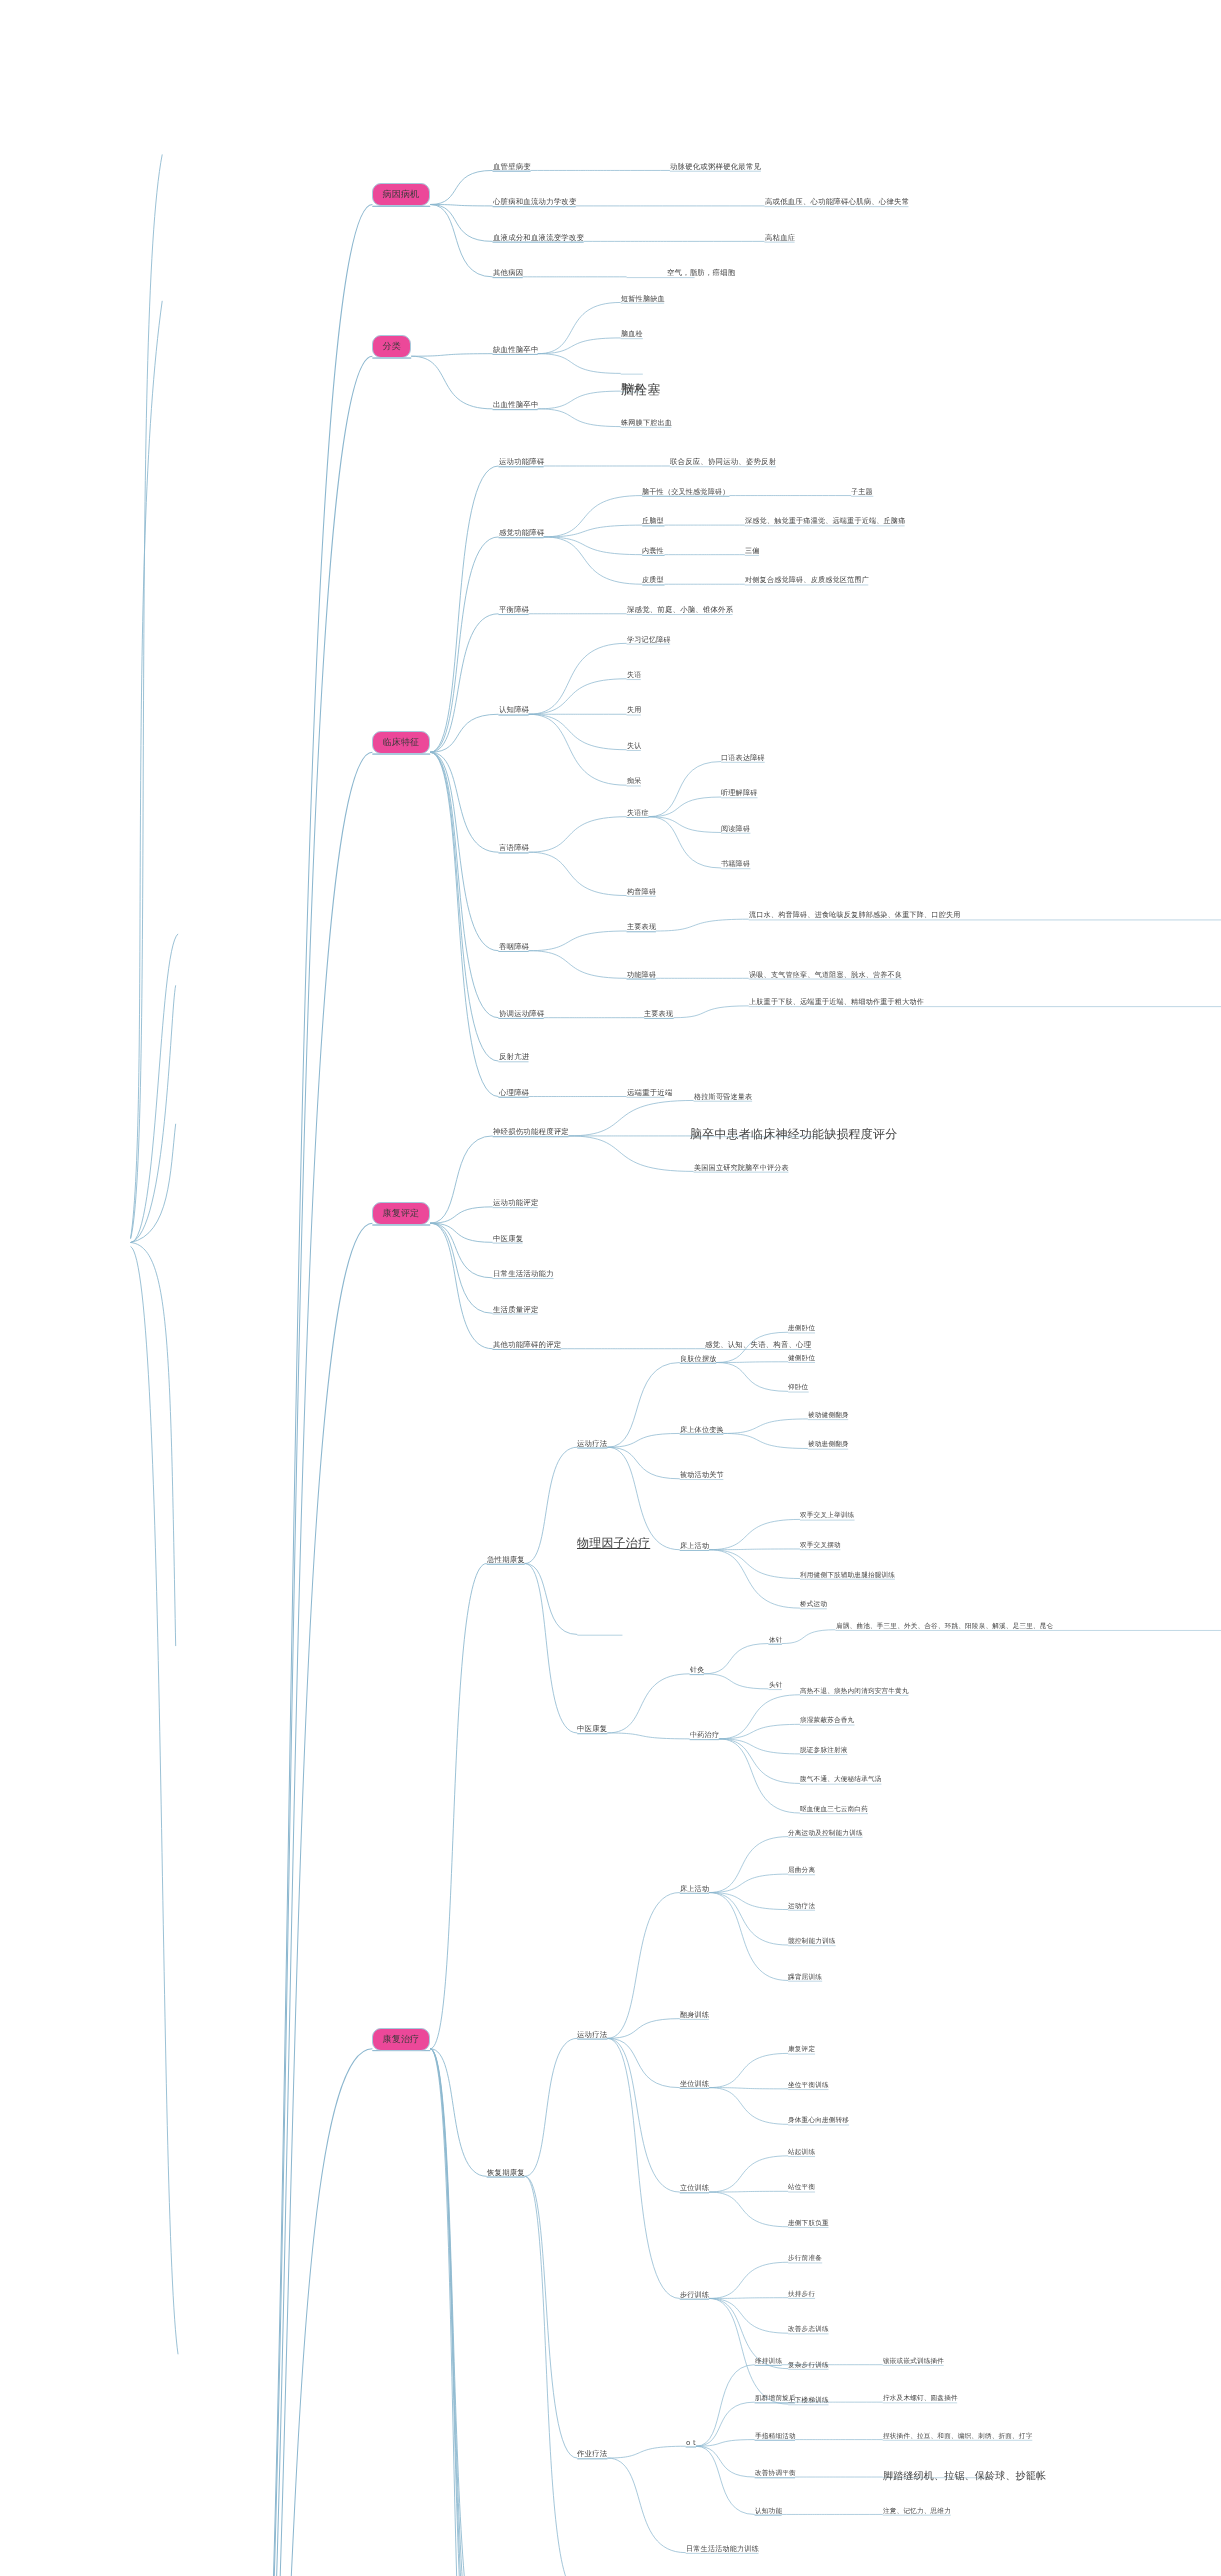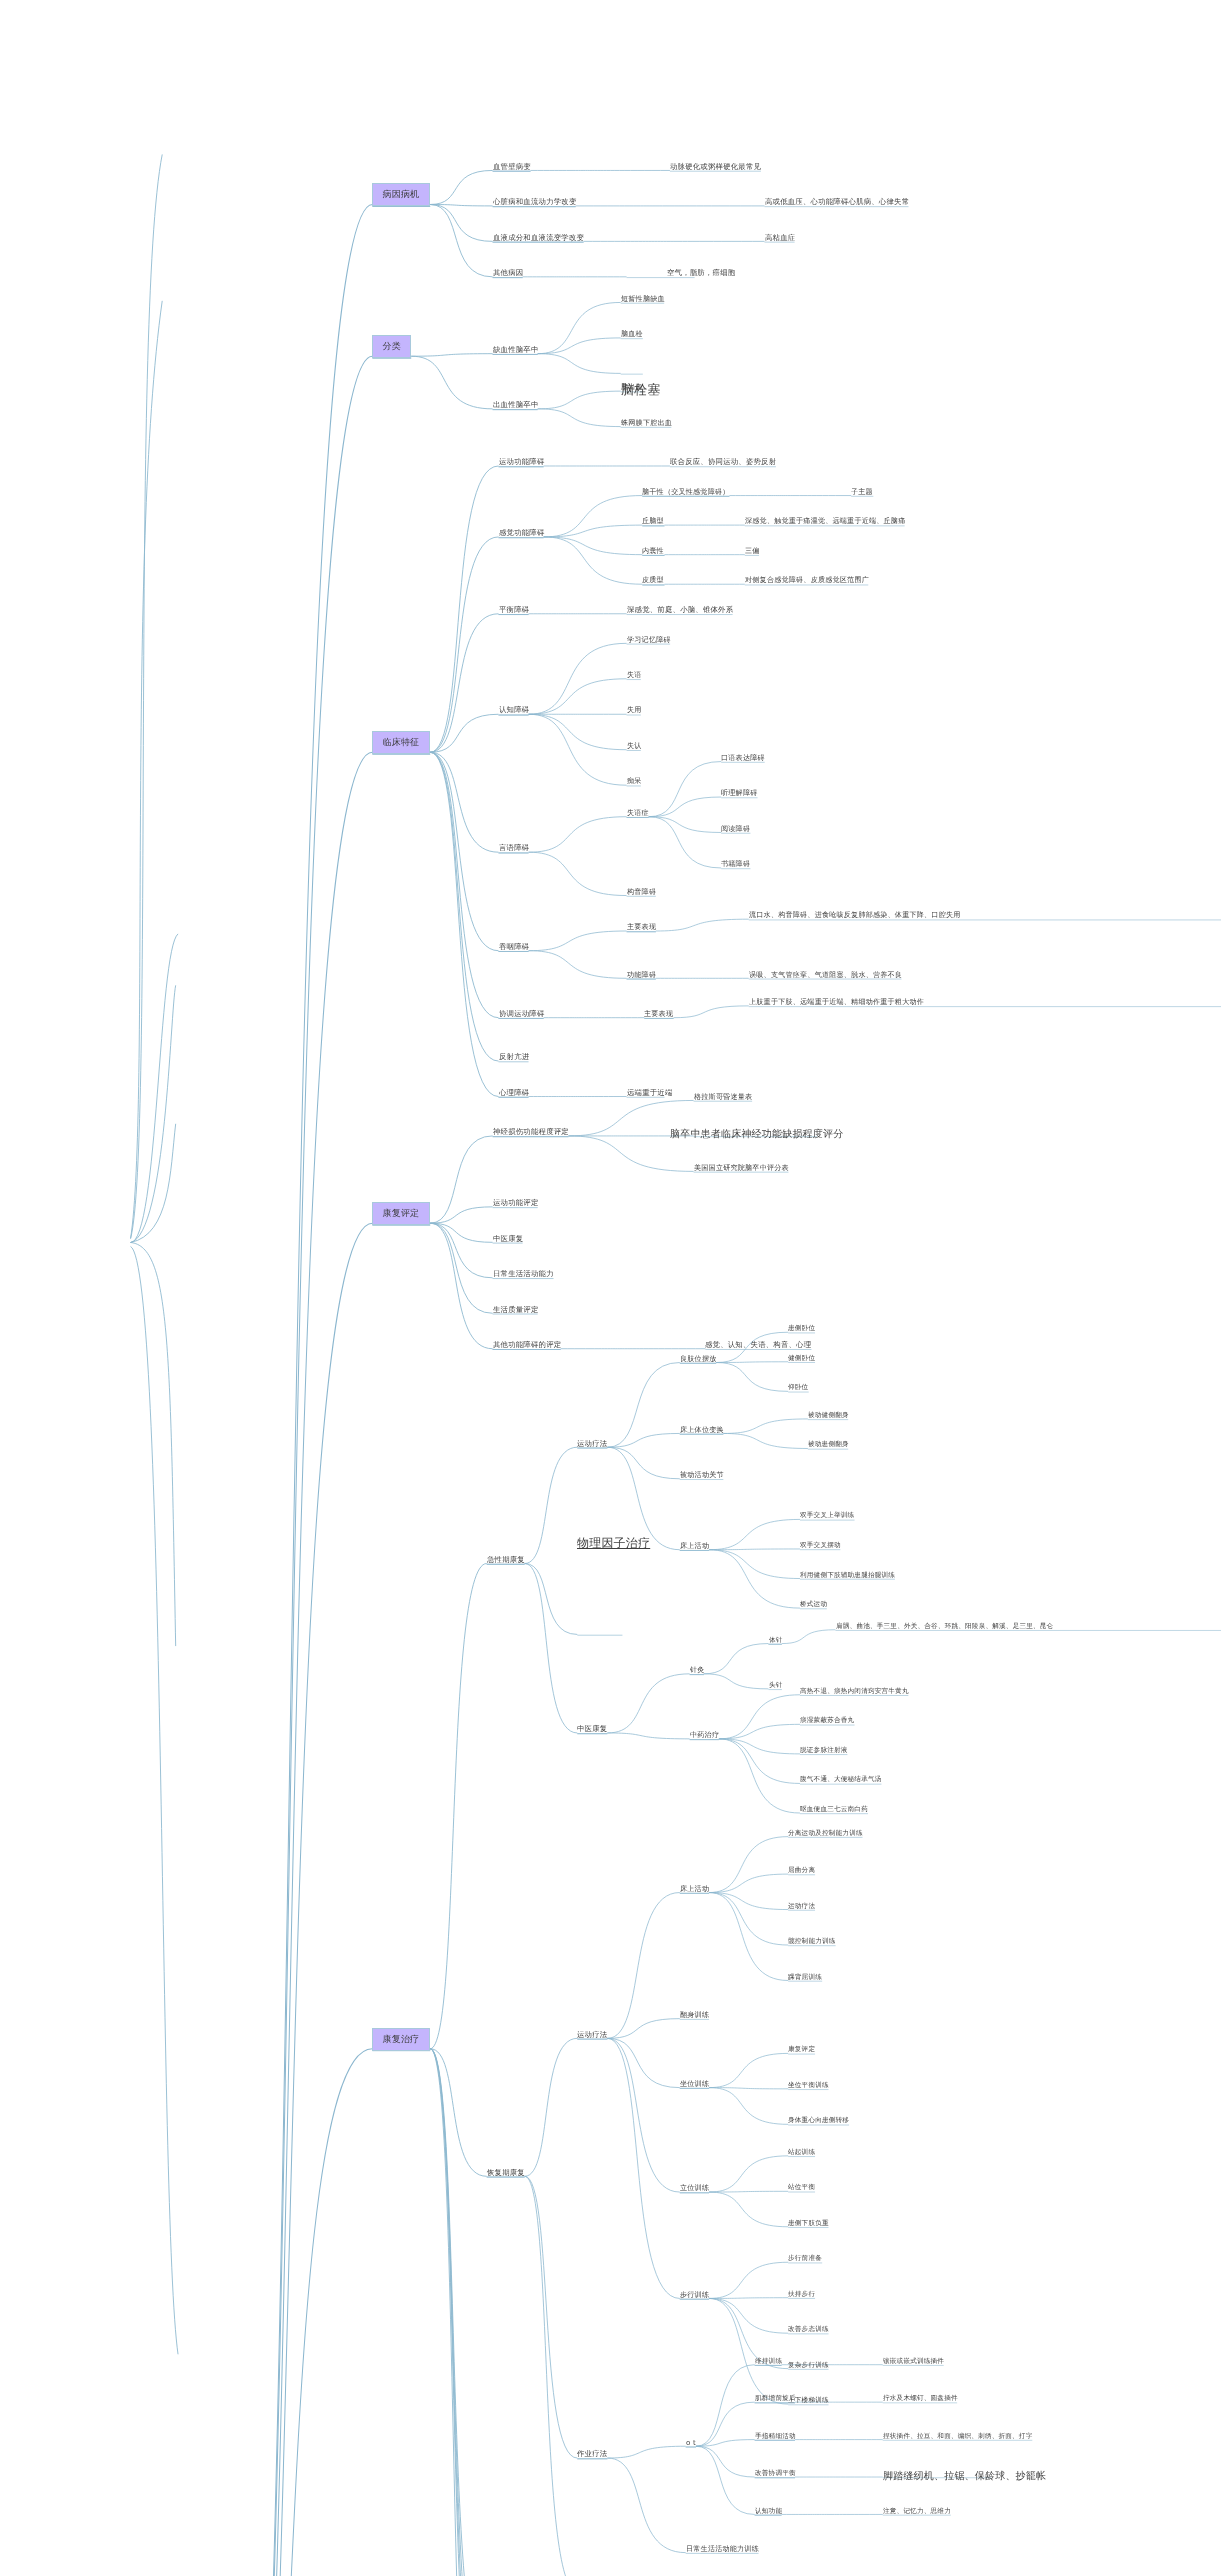--- a/index.html
+++ b/index.html
@@ -23,22 +23,22 @@
   .node {
     position: absolute;
     white-space: pre-wrap;
     color: #3e3e3e;
     line-height: 1.32;
     letter-spacing: 0.2px;
   }
   
   .n-l1 {
     border: 0.8px solid #a8c9dc;
-    background: #c4b5fd;
-    border-radius: 0;
+    background: #ec4899;
+    border-radius: 9px;
     padding: 4.7px 9.5px;
     font-size: 9px;
     color: #3a3a3a;
   }
   .n-l2 { font-size: 7.4px; }
   .n-l3 { font-size: 7.1px; }
   .n-l4 { font-size: 6.6px; }
 </style>
 </head>
 <body>
@@ -483,21 +483,21 @@
   <div class="node n-l3" style="left: 644px; top: 1009px; font-size: 7.1px;">主要表现</div>
   <div class="node n-l3" style="left: 749px; top: 997px; width: 493px; font-size: 7.1px;">上肢重于下肢、远端重于近端、精细动作重于粗大动作</div>
 
   <div class="node n-l2" style="left: 499px; top: 1052px; font-size: 7.4px;">反射亢进</div>
   <div class="node n-l2" style="left: 499px; top: 1088px; font-size: 7.4px;">心理障碍</div>
   <div class="node n-l2" style="left: 627px; top: 1088px; font-size: 7.4px;">远端重于近端</div>
 
   <div class="node n-l1" style="left: 372px; top: 1202px; font-size: 9px;">康复评定</div>
   <div class="node n-l2" style="left: 493px; top: 1127px; font-size: 7.4px;">神经损伤功能程度评定</div>
   <div class="node n-l3" style="left: 694px; top: 1092px; font-size: 7.1px;">格拉斯哥昏迷量表</div>
-  <div class="node n-l3" style="left: 670px; top: 1127px; font-size: 10px;">脑卒中患者临床神经功能缺损程度评分</div>
+  <div class="node n-l3" style="left: 690px; top: 1127px; font-size: 12px;">脑卒中患者临床神经功能缺损程度评分</div>
   <div class="node n-l3" style="left: 694px; top: 1163px; font-size: 7.1px;">美国国立研究院脑卒中评分表</div>
   <div class="node n-l2" style="left: 493px; top: 1198px; font-size: 7.4px;">运动功能评定</div>
   <div class="node n-l2" style="left: 493px; top: 1234px; font-size: 7.4px;">中医康复</div>
   <div class="node n-l2" style="left: 493px; top: 1269px; font-size: 7.4px;">日常生活活动能力</div>
   <div class="node n-l2" style="left: 493px; top: 1305px; font-size: 7.4px;">生活质量评定</div>
   <div class="node n-l2" style="left: 493px; top: 1340px; font-size: 7.4px;">其他功能障碍的评定</div>
   <div class="node n-l2" style="left: 705px; top: 1340px; font-size: 7.4px;">感觉、认知、失语、构音、心理</div>
 
   <div class="node n-l1" style="left: 372px; top: 2028px; font-size: 9px;">康复治疗</div>
 

